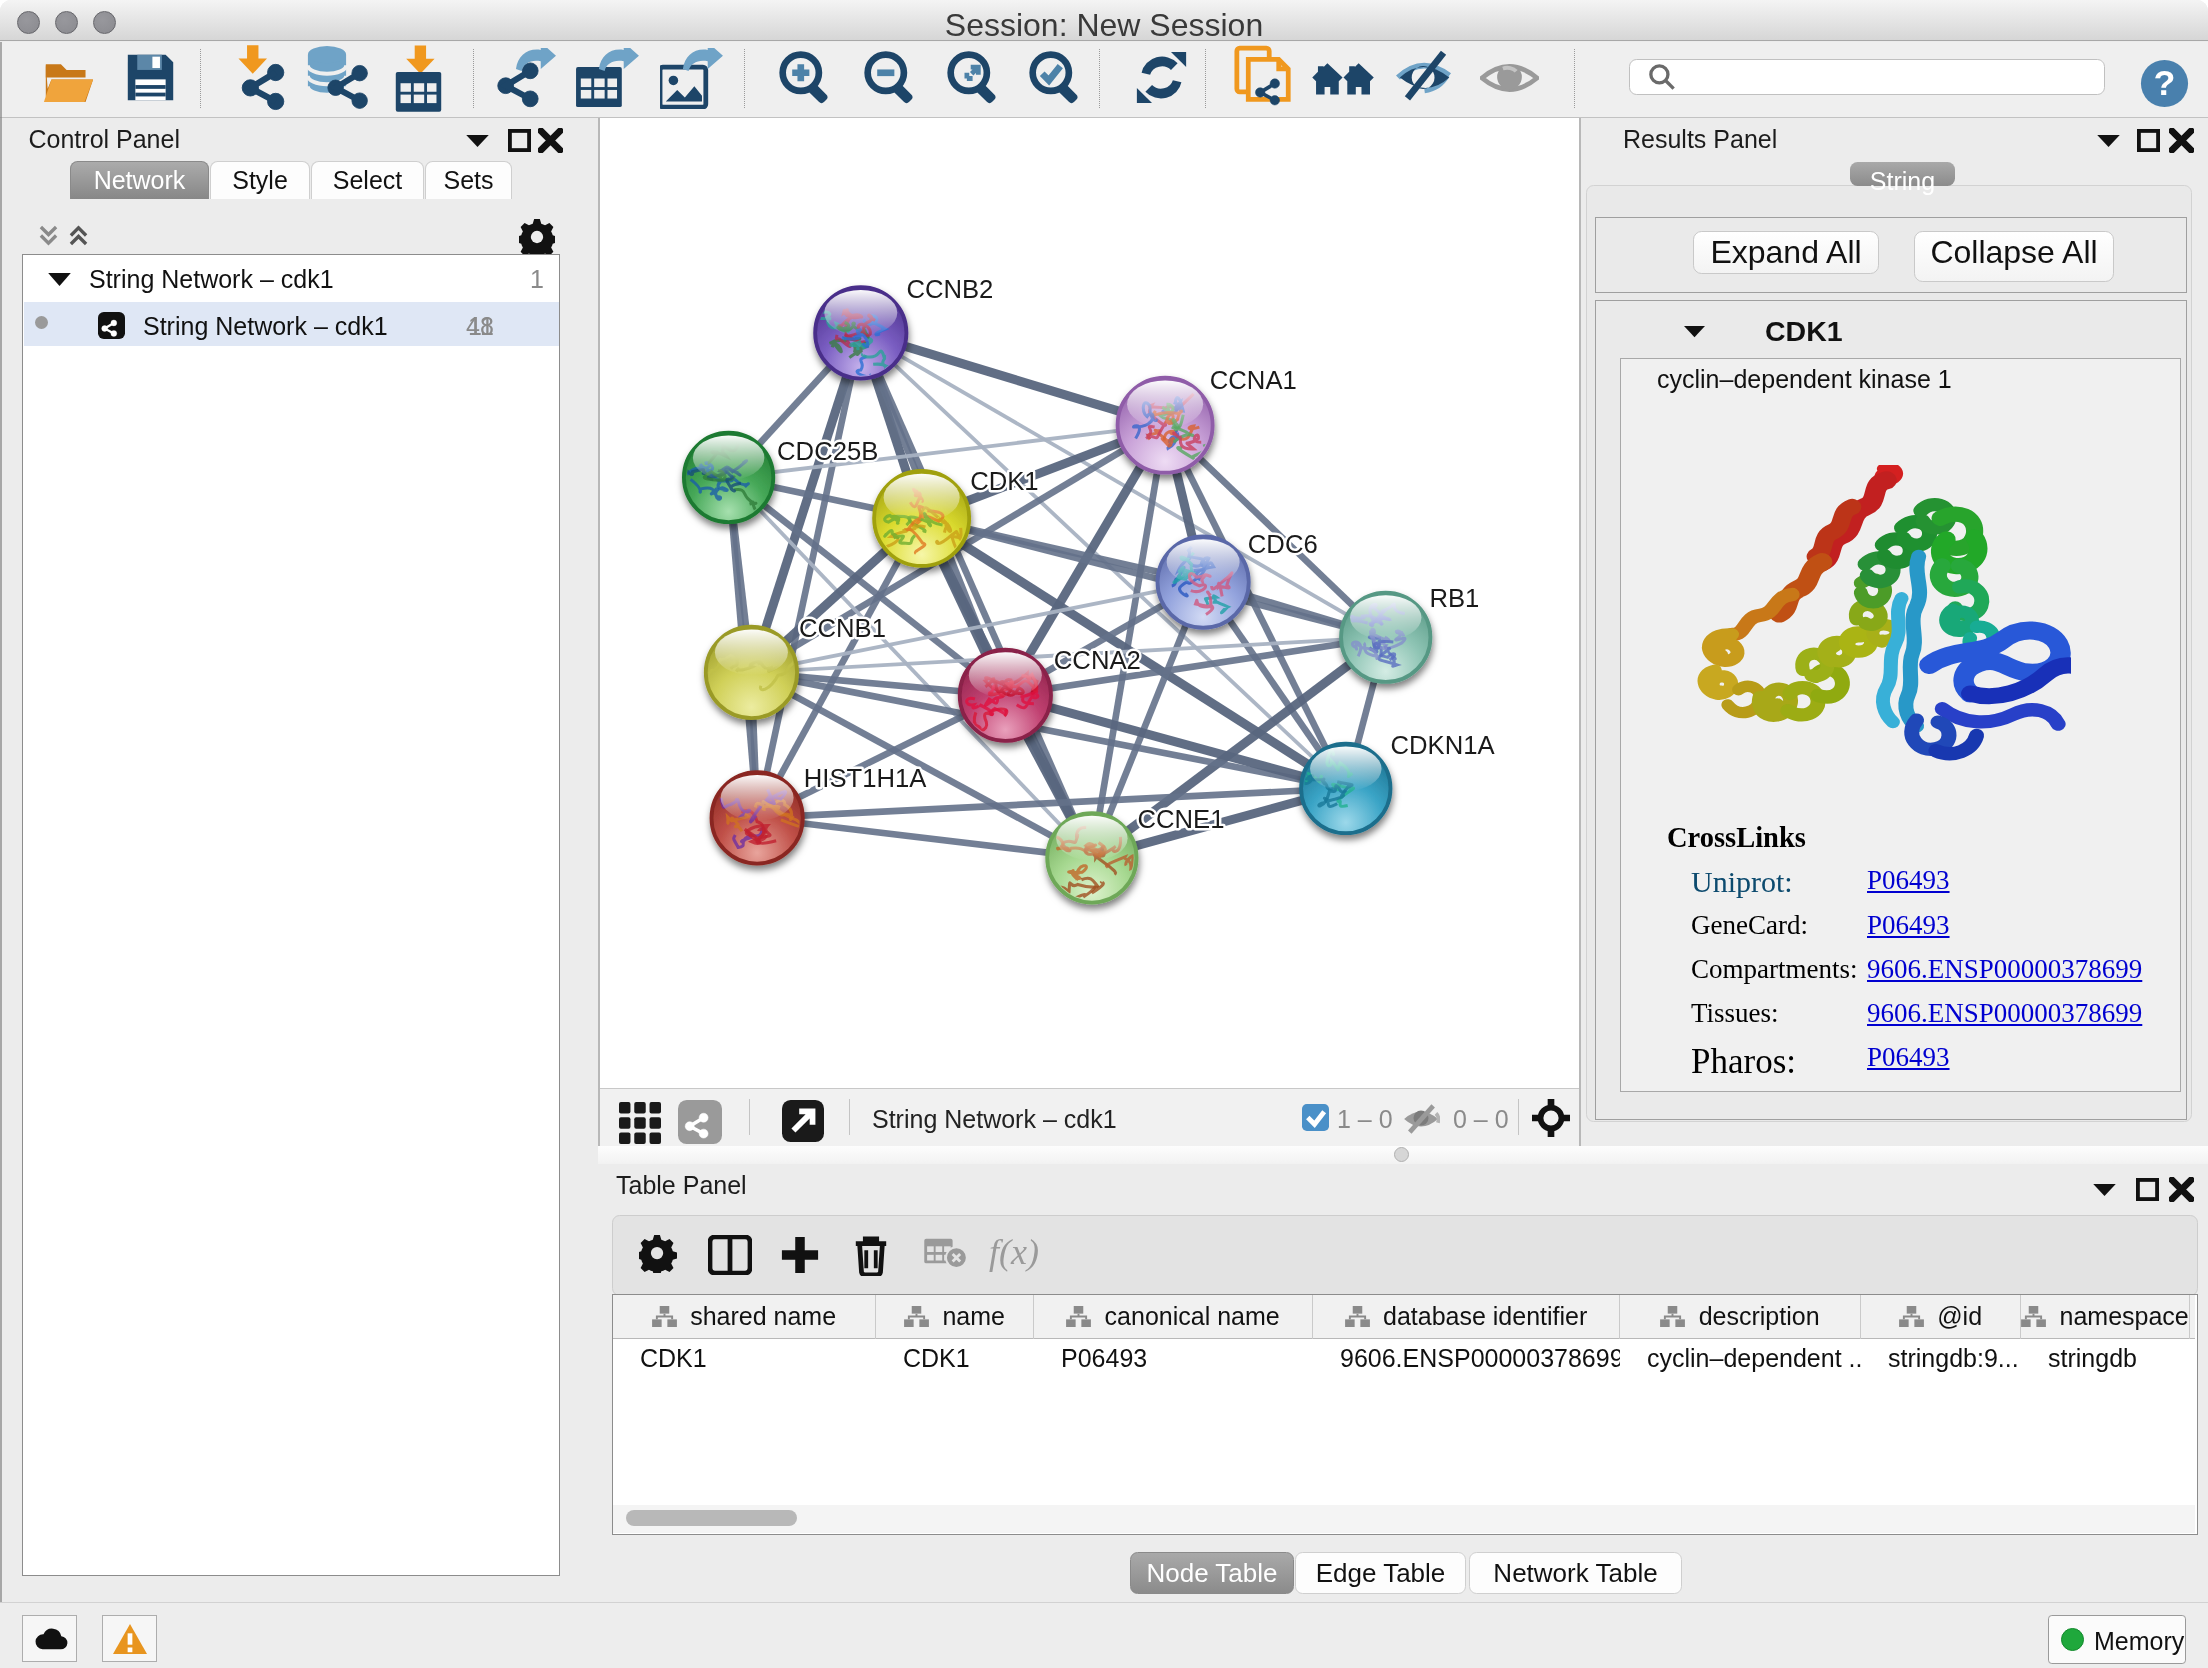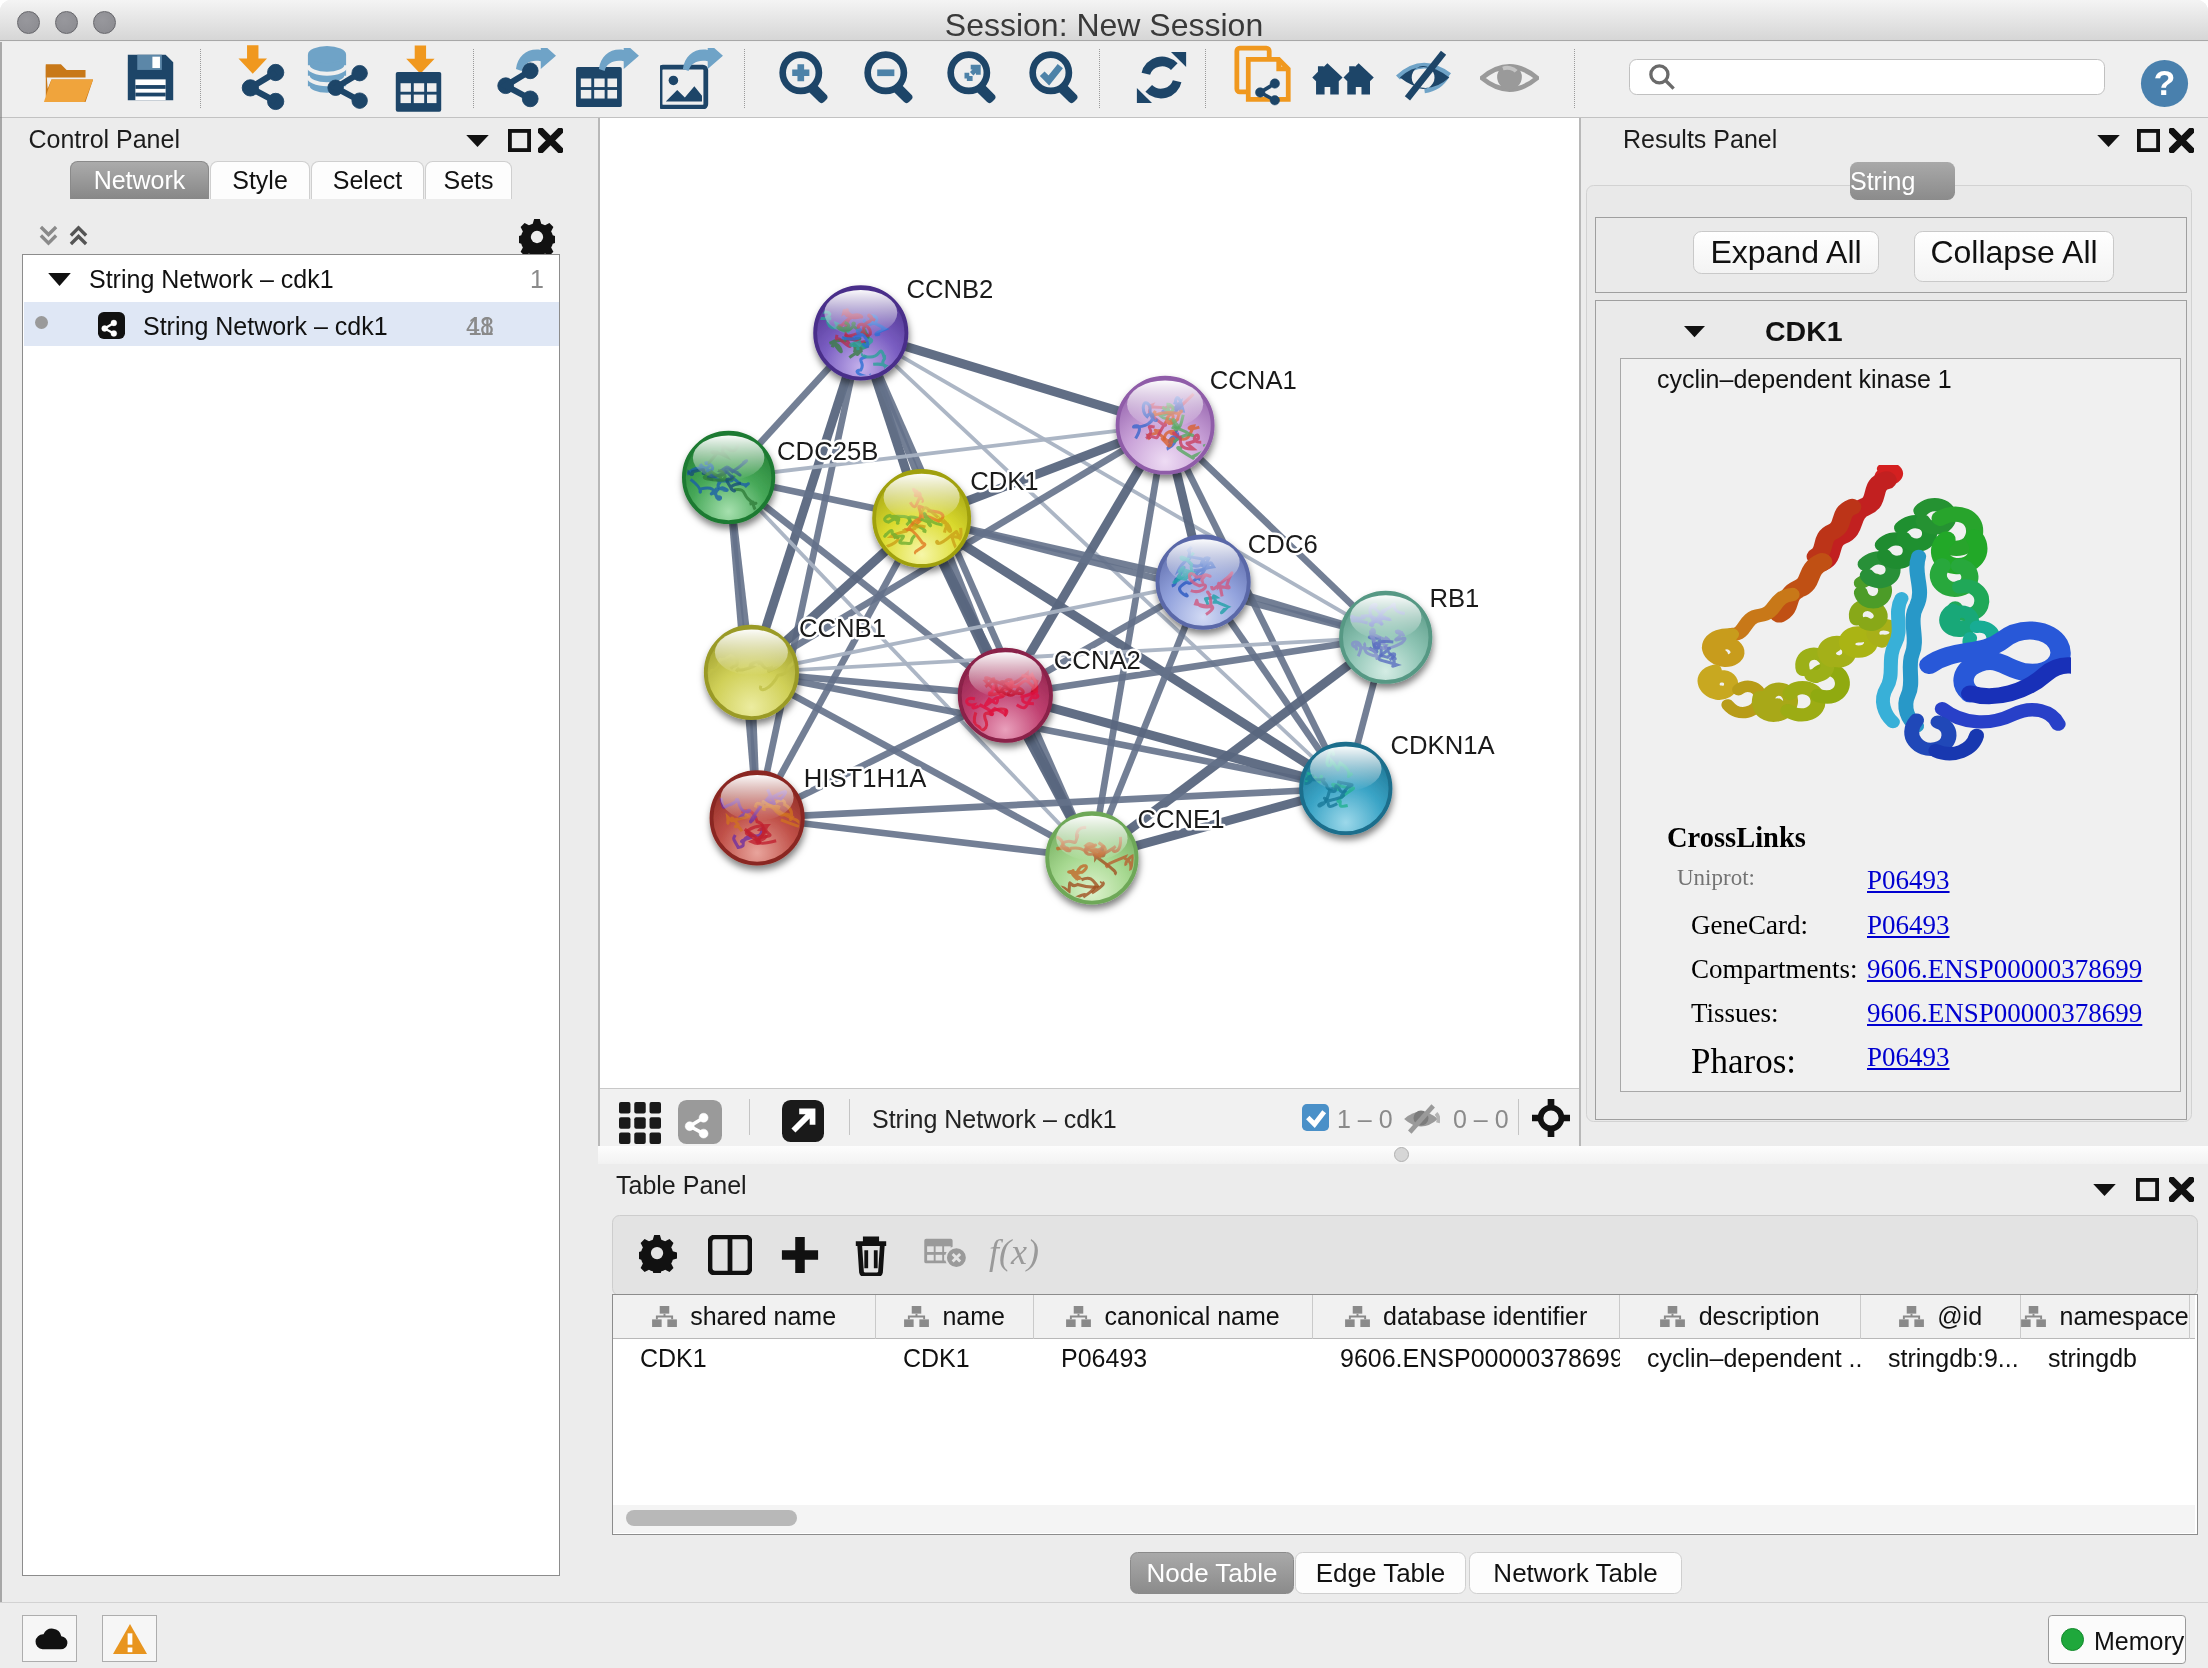--- a/index.html
+++ b/index.html
@@ -648,21 +648,21 @@
 <svg class="abs" style="left:2096px;top:133px" width="25" height="15" viewBox="0 0 26 16">
       <path d="M1 2 h24 l-12 13 z" fill="#111"></path>
     </svg>
 <svg class="abs" style="left:2137px;top:129px" width="23" height="23" viewBox="0 0 24 24">
       <rect x="2" y="2" width="20" height="20" fill="none" stroke="#111" stroke-width="4"></rect>
     </svg>
 <svg class="abs" style="left:2169px;top:128px" width="25" height="25" viewBox="0 0 26 26">
       <path d="M3 3 L23 23 M23 3 L3 23" stroke="#111" stroke-width="7" stroke-linecap="round"></path>
     </svg>
 <div class="abs rpcont"></div>
-<div class="abs" style="left:1850px;top:162px;width:105px;height:38px;background:linear-gradient(#a9a9a9,#8b8b8b);border-radius:7.6px;color:#fff;font-size:25px;line-height:38px">String</div>
+<div class="abs" style="left:1850px;top:162px;width:105px;height:24px;background:linear-gradient(#a9a9a9,#8b8b8b);border-radius:7.6px;color:#fff;font-size:25px;text-align:center;line-height:38px">String</div>
 <div class="abs rpbox1"></div>
 <div class="abs btn" style="left:1693px;top:231px;width:186px;height:43px;line-height:40px">Expand All</div>
 <div class="abs btn" style="left:1914px;top:231px;width:200px;height:51px;line-height:40px">Collapse All</div>
 <div class="abs rpbox2"></div>
 <svg class="abs" style="left:1683px;top:324px" width="23" height="14.3" viewBox="0 0 24 15">
       <path d="M1 2 h22 l-11 12 z" fill="#111"></path>
     </svg>
 <div class="abs" style="left:1765px;top:315px;font-size:28.5px;font-weight:bold;color:#111">CDK1</div>
 <div class="abs rpsub">
       <svg width="399" height="299" preserveAspectRatio="none" viewBox="0 0 372 314" style="position:absolute;left:51px;top:106px">
@@ -698,21 +698,21 @@
 <path d="M214 140 c-8 16 2 32 -6 48 c-8 16 0 32 -8 46 c-7 13 -2 28 6 36" stroke="#38b0d8" stroke-width="13"></path>
 <path d="M240 210 c22 -18 50 -10 68 -26 c18 -16 44 -12 52 4 c8 16 -6 32 -28 30 c-20 -2 -26 -18 -46 -10 c-16 6 -18 22 -8 32" stroke="#2858d8" stroke-width="19"></path>
 <path d="M278 240 c24 8 52 -2 70 -20 c14 -14 34 -12 40 2" stroke="#1830b8" stroke-width="17"></path>
 <path d="M252 256 c18 16 44 18 66 6 c18 -10 36 -4 42 10" stroke="#2840c8" stroke-width="14"></path>
 <path d="M228 268 c-12 16 2 34 18 30 c16 -4 16 -24 2 -28" stroke="#2048b8" stroke-width="14"></path>
 <path d="M246 300 c16 8 34 0 38 -16" stroke="#1838b0" stroke-width="14"></path>
 </g>
 </svg>
       <div class="abs" style="left:36px;top:5.7px;font-size:25px;color:#111">cyclin–dependent kinase 1</div>
       <div class="abs serif" style="left:46px;top:463px;font-size:28.5px;font-weight:bold;color:#000">CrossLinks</div>
-      <div class="abs serif" style="left:56px;top:506px;font-size:23px;color:#737373">Uniprot:</div>
+      <div class="abs serif" style="left:70px;top:506px;font-size:30px;color:#0c4a6e">Uniprot:</div>
       <div class="abs serif lnk" style="left:246px;top:506px;font-size:27px">P06493</div>
       <div class="abs serif" style="left:70px;top:551px;font-size:27px;color:#000">GeneCard:</div>
       <div class="abs serif lnk" style="left:246px;top:551px;font-size:27px">P06493</div>
       <div class="abs serif" style="left:70px;top:595px;font-size:27px;color:#000">Compartments:</div>
       <div class="abs serif lnk" style="left:246px;top:595px;font-size:27px">9606.ENSP00000378699</div>
       <div class="abs serif" style="left:70px;top:639px;font-size:27px;color:#000">Tissues:</div>
       <div class="abs serif lnk" style="left:246px;top:639px;font-size:27px">9606.ENSP00000378699</div>
       <div class="abs serif" style="left:70px;top:683px;font-size:35px;color:#000">Pharos:</div>
       <div class="abs serif lnk" style="left:246px;top:683px;font-size:27px">P06493</div>
     </div>

